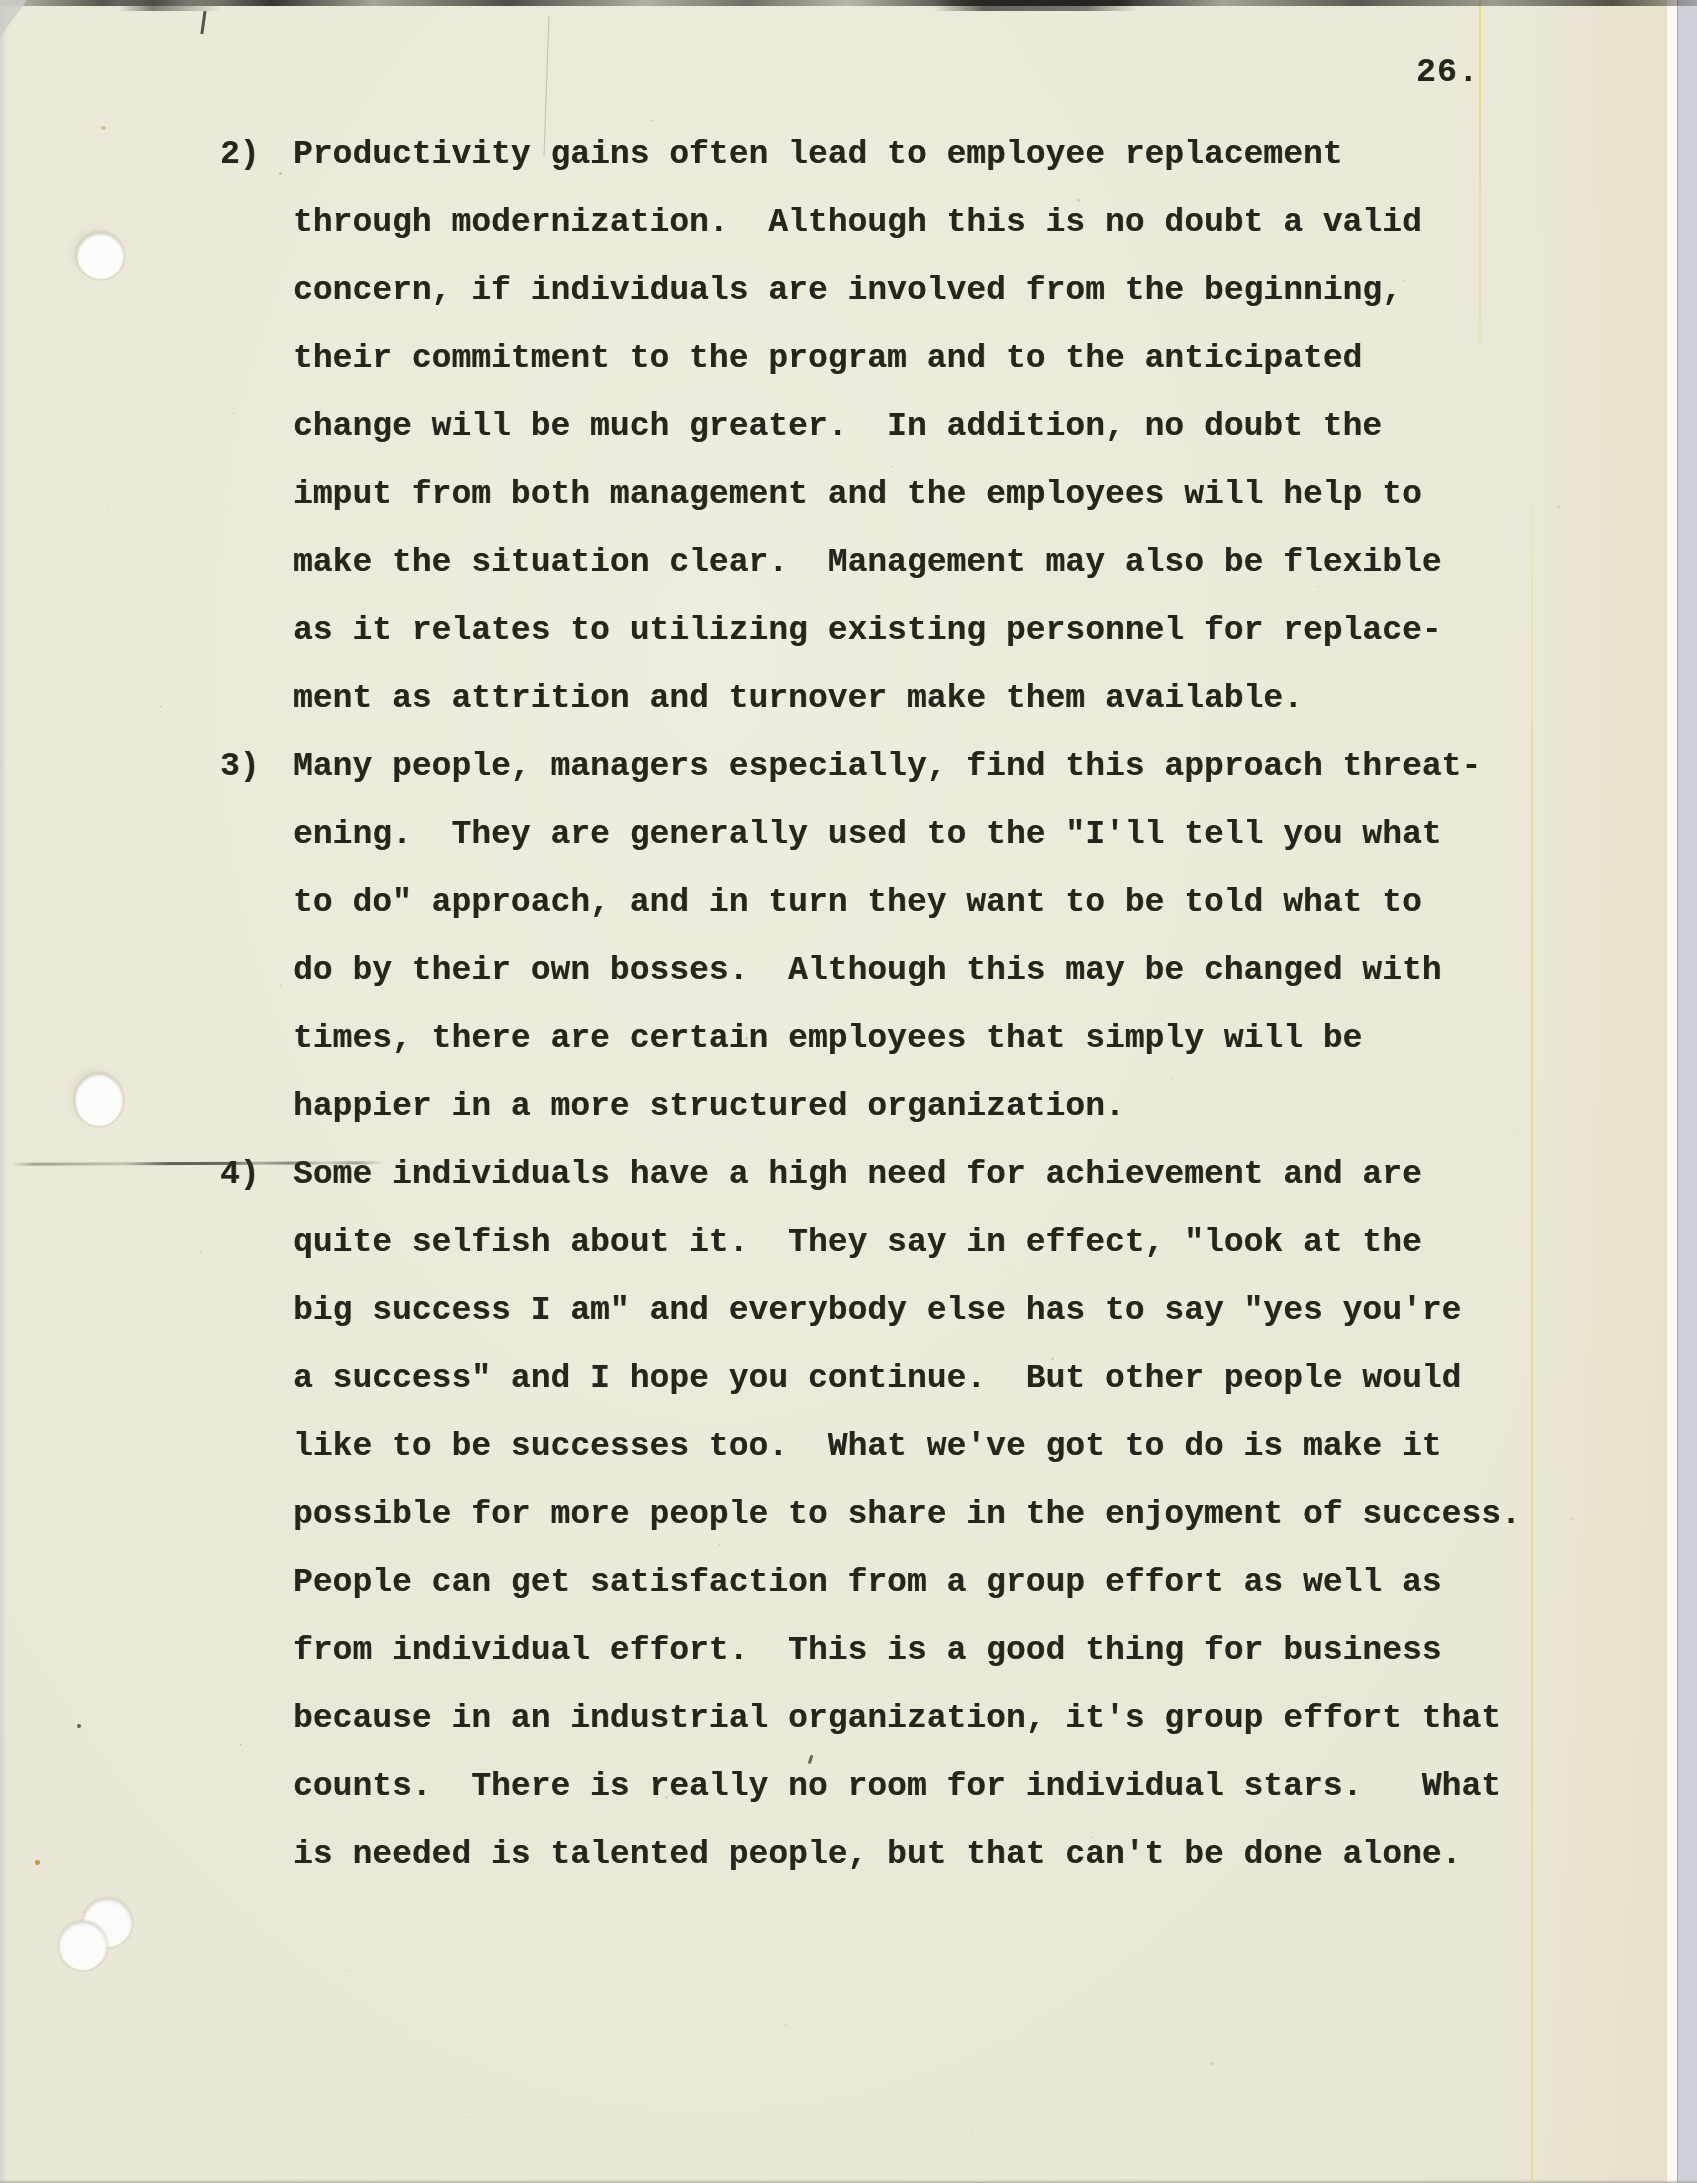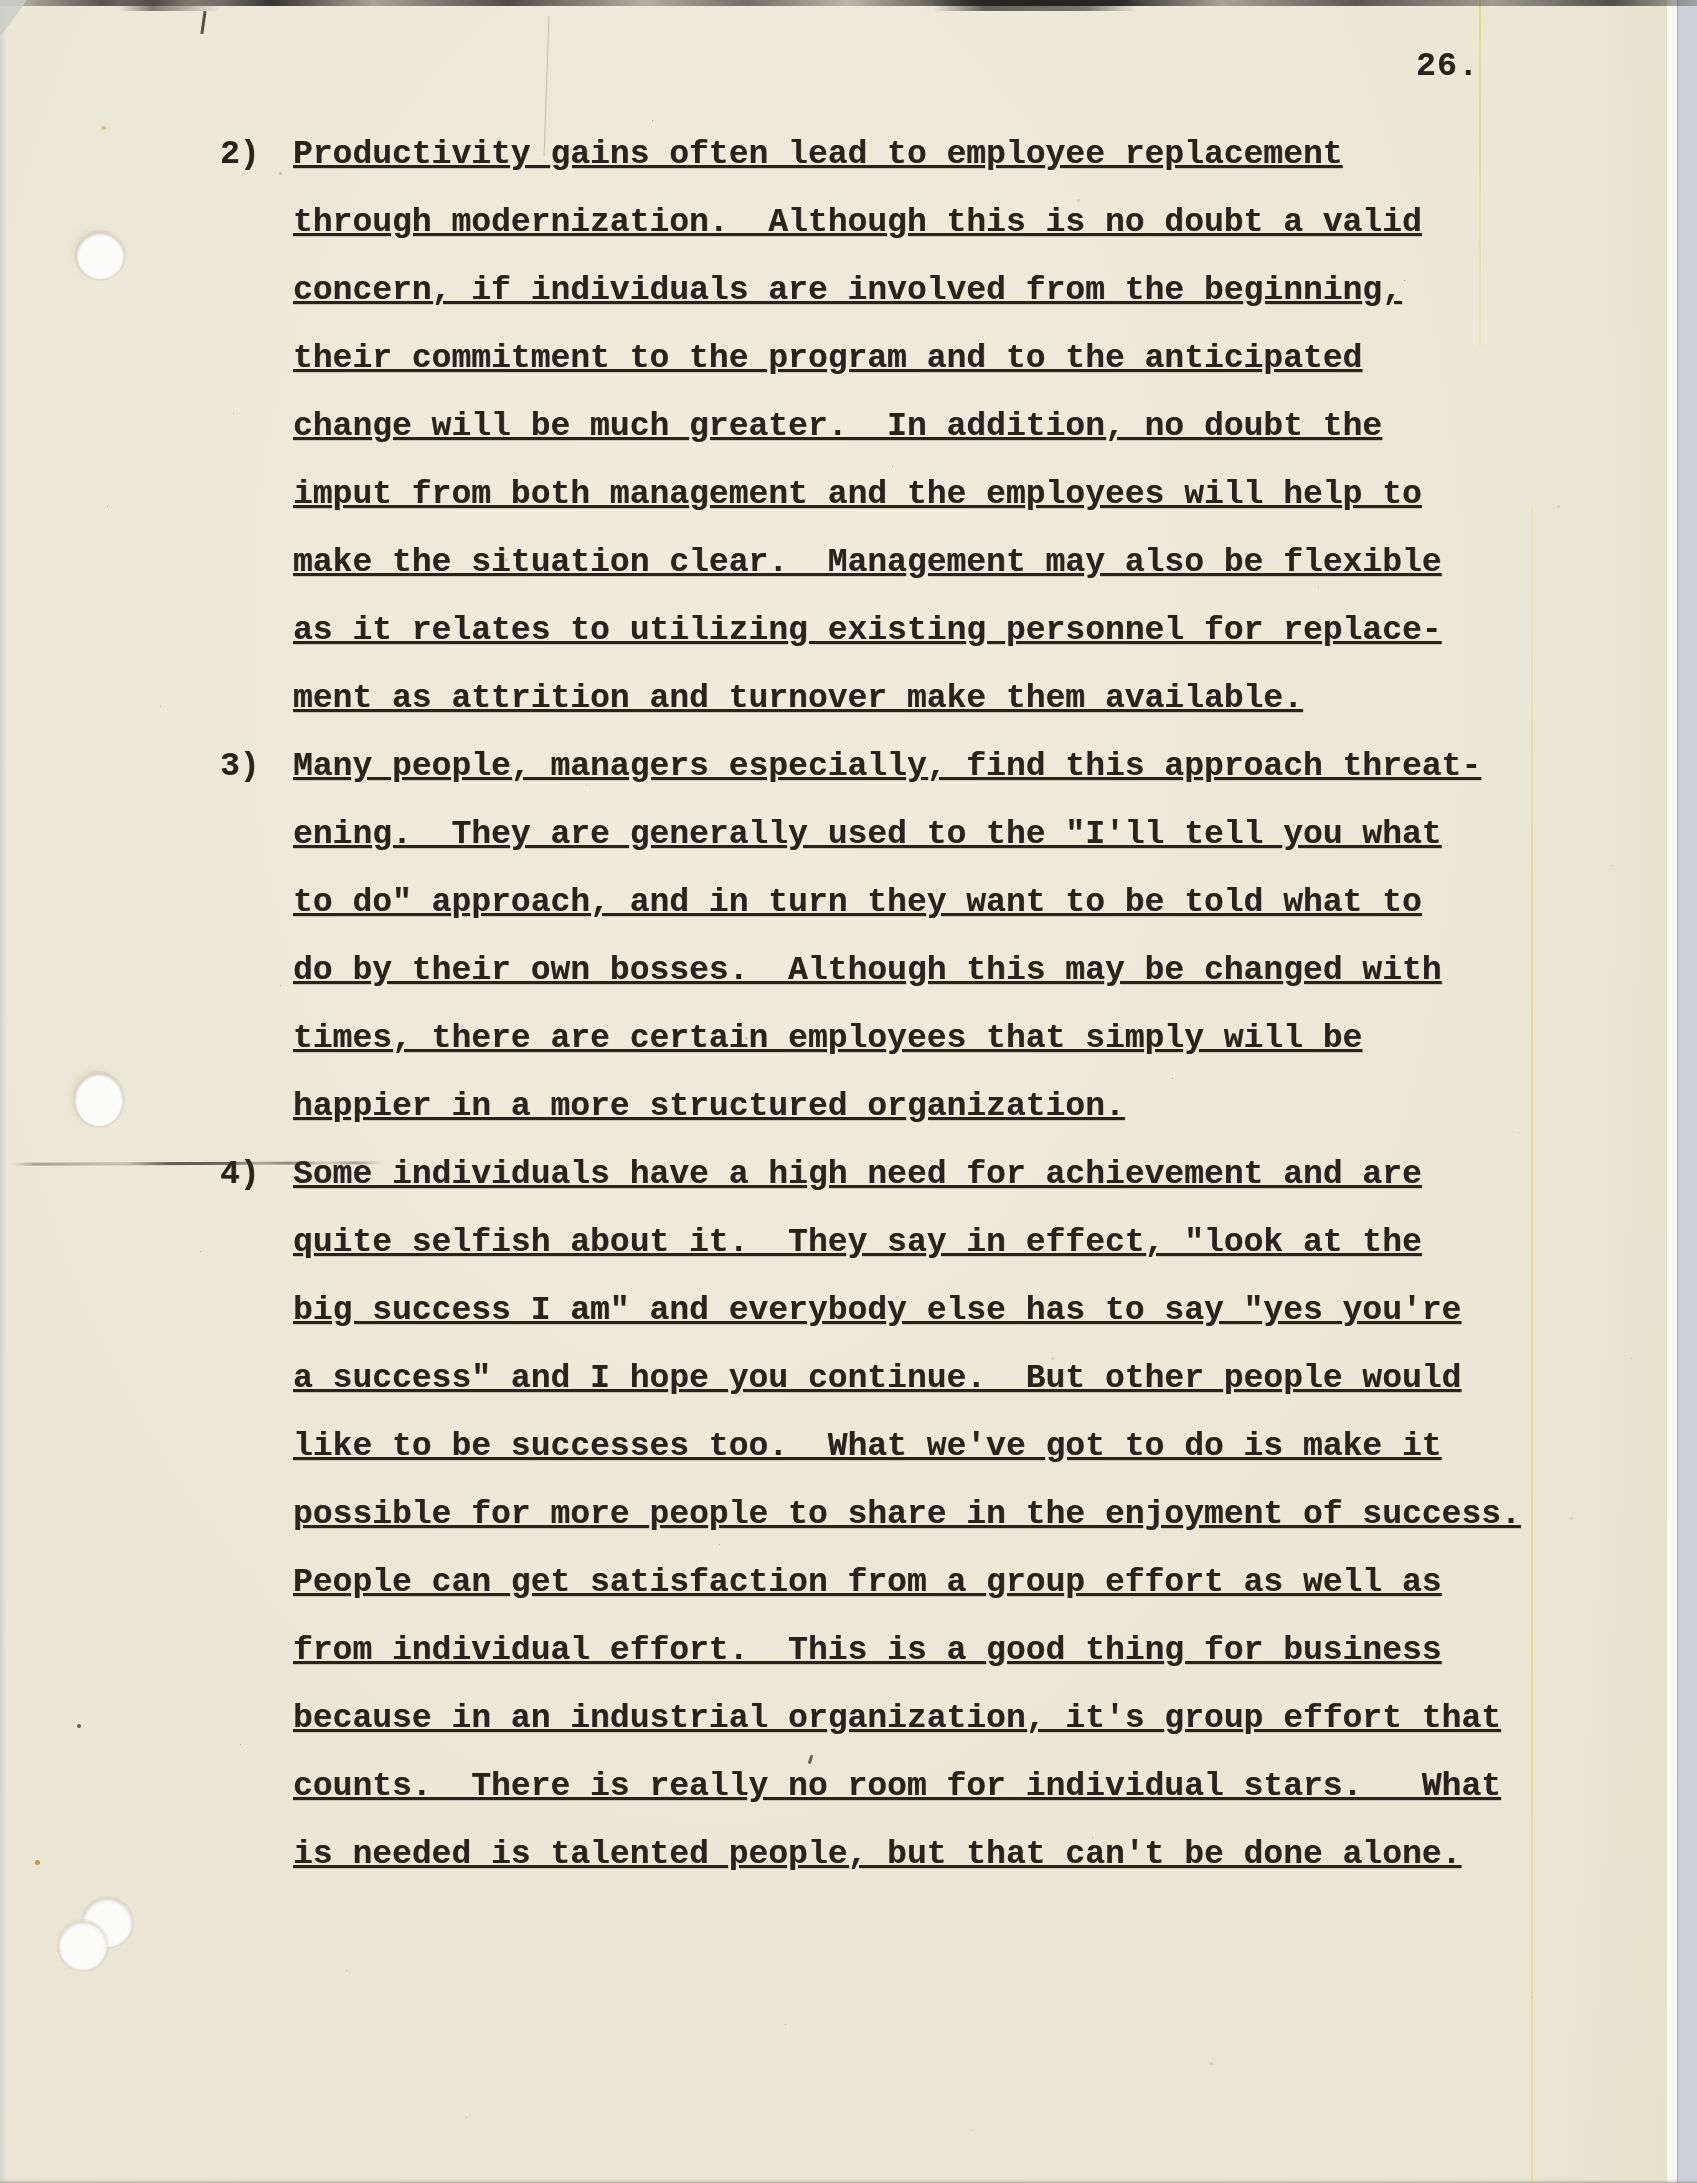--- a/index.html
+++ b/index.html
@@ -9,31 +9,31 @@
     background:
       linear-gradient(90deg, rgba(0,0,0,0) 90%, rgba(214,203,150,0.12) 96%, rgba(214,203,150,0.18) 100%),
       radial-gradient(ellipse at 42% 30%, #efecdd 0%, #ece8d8 55%, #e9e5d3 100%);
   }
   .ink{
     color:#28241c;
     font-weight:700;
     text-shadow:0.4px 0.4px 0.5px rgba(40,36,28,0.45);
   }
   .page-number{
-    position:absolute;top:48px;left:1416px;
+    position:absolute;top:54px;left:1416px;
     font-size:33px;line-height:37px;letter-spacing:1.3px;
   }
   .content{
     position:absolute;top:121px;left:220px;width:1385px;
     font-size:33px;line-height:68px;
     z-index:3;
   }
   .item{display:flex;align-items:flex-start;}
   .item-num{flex:0 0 73px;white-space:pre;}
-  .item-lines{white-space:pre;text-decoration:underline;}
+  .item-lines{white-space:pre;}
   
   .top-edge{
     position:absolute;top:0;left:0;width:1697px;height:6px;z-index:4;
     background:linear-gradient(90deg,
       rgba(52,50,44,0.20) 0%, rgba(52,50,44,0.80) 6%, rgba(52,50,44,0.45) 11%,
       rgba(30,28,24,0.88) 16%, rgba(52,50,44,0.38) 22%, rgba(35,33,28,0.78) 30%,
       rgba(52,50,44,0.32) 38%, rgba(30,28,24,0.60) 44%, rgba(52,50,44,0.28) 50%,
       rgba(25,24,20,0.82) 57%, rgba(25,24,20,0.90) 66%, rgba(52,50,44,0.38) 72%,
       rgba(30,28,24,0.70) 80%, rgba(52,50,44,0.42) 88%, rgba(30,28,24,0.74) 95%,
       rgba(52,50,44,0.28) 100%);

